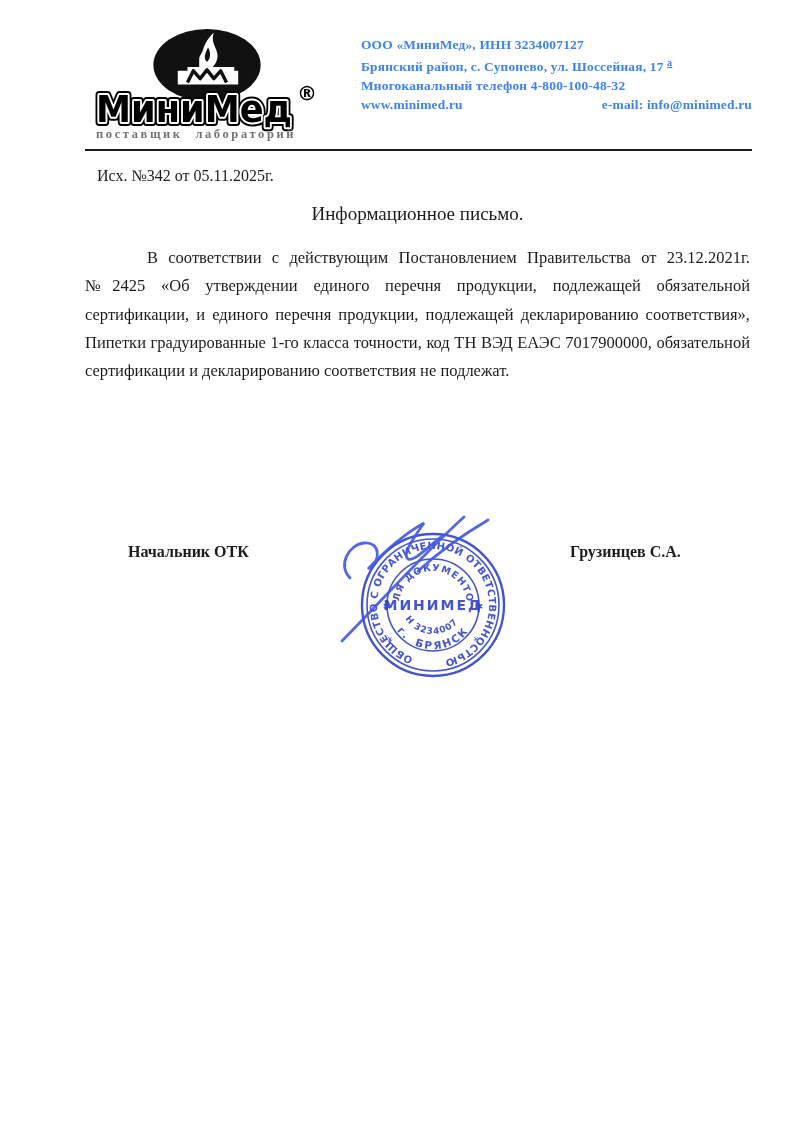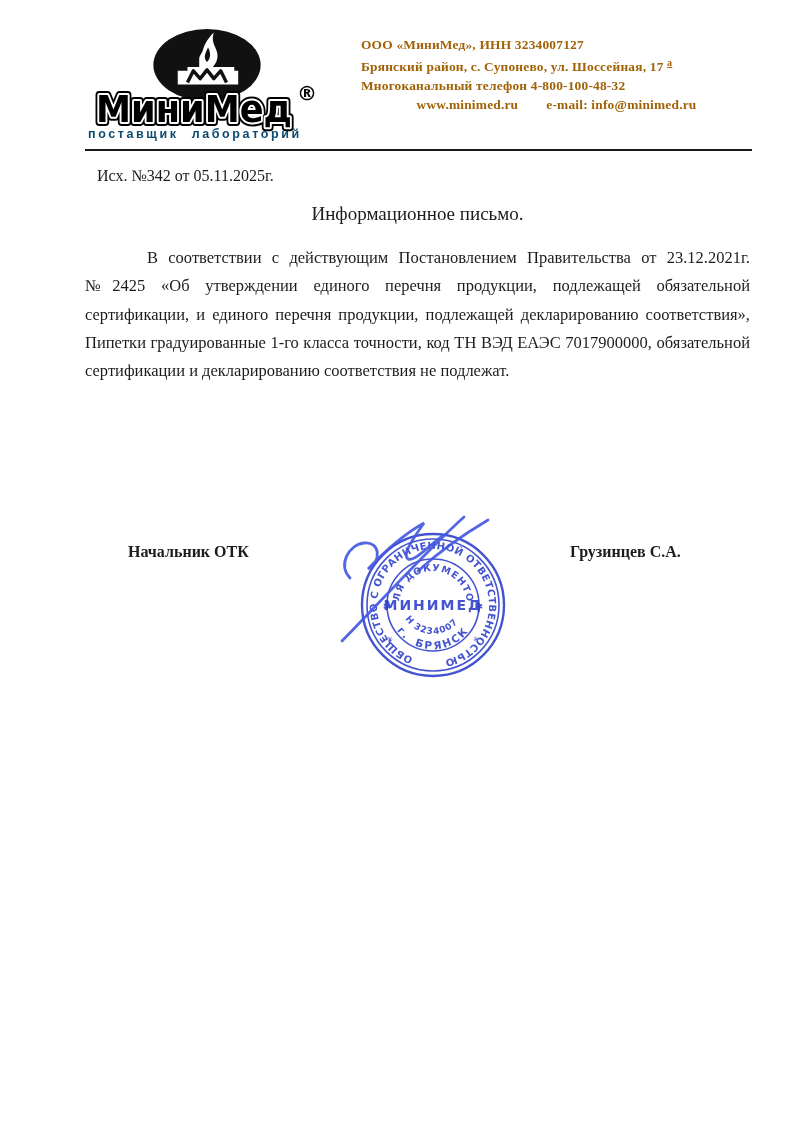--- a/index.html
+++ b/index.html
@@ -9,33 +9,33 @@
     margin:0 auto;
     background:#ffffff;
     overflow:hidden;
     font-family:"Liberation Serif","DejaVu Serif",serif;
     color:#1c1c1c;
   }
   
   .emblem{position:absolute;left:148px;top:26px;width:118px;height:78px;}
   .wordmark{position:absolute;left:92px;top:82px;width:230px;height:50px;}
   .tagline{
-    position:absolute;left:88px;top:127px;width:224px;
-    font-family:Liberation Sans, sans-serif;
+    position:absolute;left:96px;top:127px;width:224px;
+    font-family:Liberation Serif, serif;
     font-weight:bold;font-size:12.5px;letter-spacing:2.6px;word-spacing:7px;
-    color:#0c4a6e;white-space:nowrap;
+    color:#737373;white-space:nowrap;
   }
   .company-details{
     position:absolute;left:361px;top:36px;width:391px;
     font-weight:bold;font-size:13.4px;line-height:18.4px;
-    color:#a16207;letter-spacing:0.2px;
+    color:#3b82f6;letter-spacing:0.2px;
   }
   .company-details .cline{white-space:nowrap;}
   .company-details sup{font-size:10px;text-decoration:underline;}
-  .cline-web{display:flex;justify-content:center;gap:28px;}
+  .cline-web{display:flex;justify-content:space-between;gap:28px;}
   .lh-rule{
     position:absolute;left:85px;top:149px;width:667px;height:2px;
     background:#1a1a1a;
   }
   
   .ref-line{position:absolute;left:97px;top:167px;font-size:16px;}
   .letter-title{
     position:absolute;left:85px;top:203px;width:665px;
     text-align:center;font-size:19px;
   }

